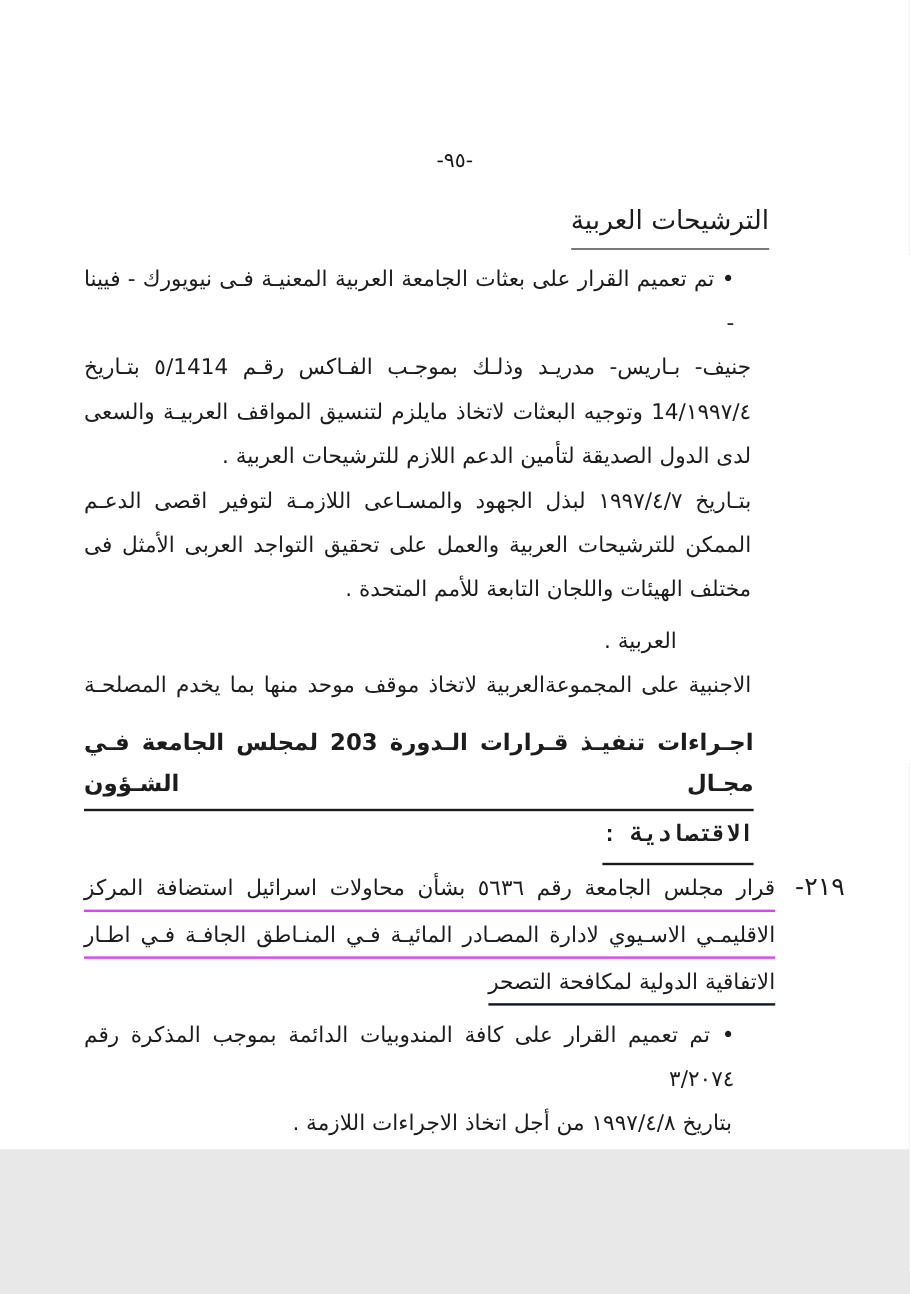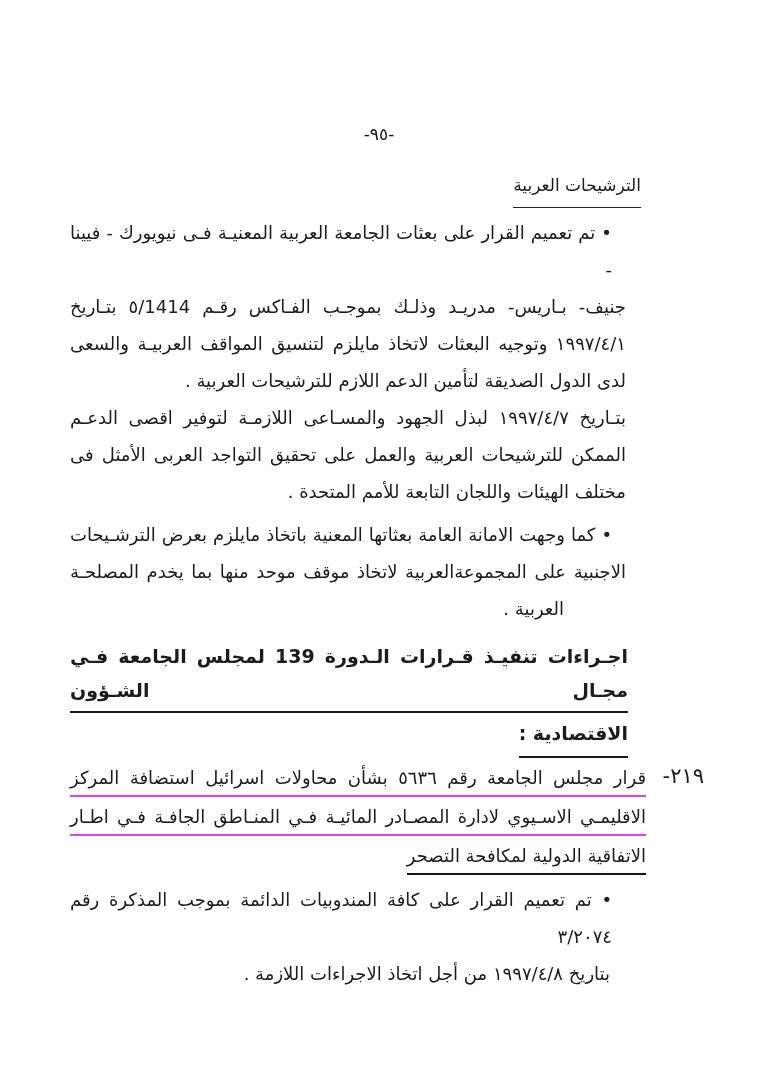--- a/index.html
+++ b/index.html
@@ -1,18 +1,18 @@
 <!DOCTYPE html>
 <html lang="ar"><head>
 <meta charset="utf-8">
 <style>
   html,body{margin:0;padding:0;background:#e8e8e8;}
   .page{
     position:relative;
-    width:758px;height:1078px;
+    width:758px;height:958px;
     margin:0 auto;
     background:#ffffff;
     font-family:"DejaVu Sans", sans-serif;
     color:#1c1c1c;
     direction:rtl;
     overflow:hidden;
   }
   .page-num{
     position:absolute;top:124px;left:0;right:0;
     text-align:center;
@@ -36,40 +36,41 @@
   .indent16{padding-right:16px;}
   .indent62{padding-right:62px;}
   
   .sec-head{
     line-height:38px;
     text-align:right;
     margin-right:-15px;
   }
   .sec-head .ul-i{
     display:inline-block;
-    font-size:17px;
+    font-size:22px;
     border-bottom:1.5px solid #222;
     padding-bottom:3px;
   }
   
   .bold-head{margin-top:12px;margin-right:-2px;}
   .bold-head .l1{
     display:block;
     font-size:19px;font-weight:bold;
     line-height:34px;
     text-align:justify;text-align-last:justify;
     border-bottom:2px solid #1a1a1a;
     padding-bottom:4px;
   }
   .bold-head .l2-wrap{line-height:40px;text-align:right;}
   .bold-head .l2{
     display:inline-block;
     font-size:19px;font-weight:bold;
     border-bottom:2px solid #1a1a1a;
     padding-bottom:3px;
+    font-family:Liberation Mono, monospace;
   }
   
   .item{
     display:flex;
     margin-right:-78px;
     align-items:flex-start;
   }
   .item .num{
     flex:none;width:58px;
     font-size:21px;line-height:37px;
@@ -97,39 +98,38 @@
 
   <div class="content">
 
     <div class="sec-head">
       <span class="ul-i">الترشيحات العربية</span>
     </div>
 
     <div class="para gap6">
       <div class="ln j indent14">• تم تعميم القرار على بعثات الجامعة العربية المعنيـة فـى نيويورك - فيينا -</div>
       <div class="ln j">جنيف- بـاريس- مدريـد وذلـك بموجـب الفـاكس رقـم ٥/1414 بتـاريخ</div>
-      <div class="ln j">١٩٩٧/٤/١ وتوجيه البعثات لاتخاذ مايلزم لتنسيق المواقف العربيـة والسعى</div>
+      <div class="ln j">١٩٩٧/٤/14 وتوجيه البعثات لاتخاذ مايلزم لتنسيق المواقف العربيـة والسعى</div>
       <div class="ln">لدى الدول الصديقة لتأمين الدعم اللازم للترشيحات العربية .</div>
     </div>
 
     <div class="para">
       <div class="ln j">بتـاريخ ١٩٩٧/٤/٧ لبذل الجهود والمسـاعى اللازمـة لتوفير اقصى الدعـم</div>
       <div class="ln j">الممكن للترشيحات العربية والعمل على تحقيق التواجد العربى الأمثل فى</div>
       <div class="ln">مختلف الهيئات واللجان التابعة للأمم المتحدة .</div>
     </div>
 
 
     <div class="para gap6">
-      <div class="ln j indent14">• كما وجهت الامانة العامة بعثاتها المعنية باتخاذ مايلزم بعرض الترشـيحات</div>
+      <div class="ln indent62">العربية .</div>
       <div class="ln j">الاجنبية على المجموعةالعربية لاتخاذ موقف موحد منها بما يخدم المصلحـة</div>
-      <div class="ln indent62">العربية .</div>
     </div>
 
     <div class="bold-head">
-      <span class="l1">اجـراءات تنفيـذ قـرارات الـدورة 139 لمجلس الجامعة فـي مجـال الشـؤون</span>
+      <span class="l1">اجـراءات تنفيـذ قـرارات الـدورة 203 لمجلس الجامعة فـي مجـال الشـؤون</span>
       <div class="l2-wrap">
         <span class="l2">الاقتصادية :</span>
       </div>
     </div>
 
     <div class="item">
       <div class="num">٢١٩-</div>
       <div class="itxt">
         <div class="ln j">
           <span class="ul-b j">قرار مجلس الجامعة رقم ٥٦٣٦ بشأن محاولات اسرائيل استضافة المركز</span>

